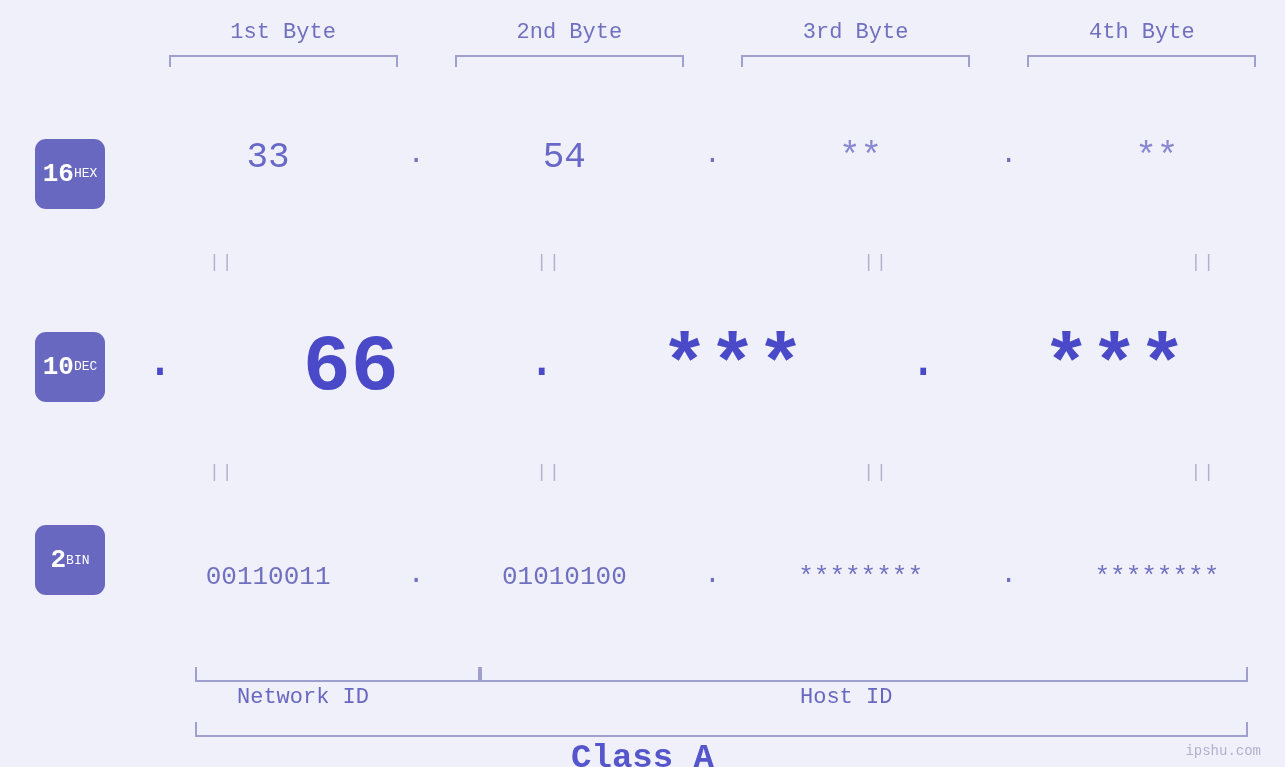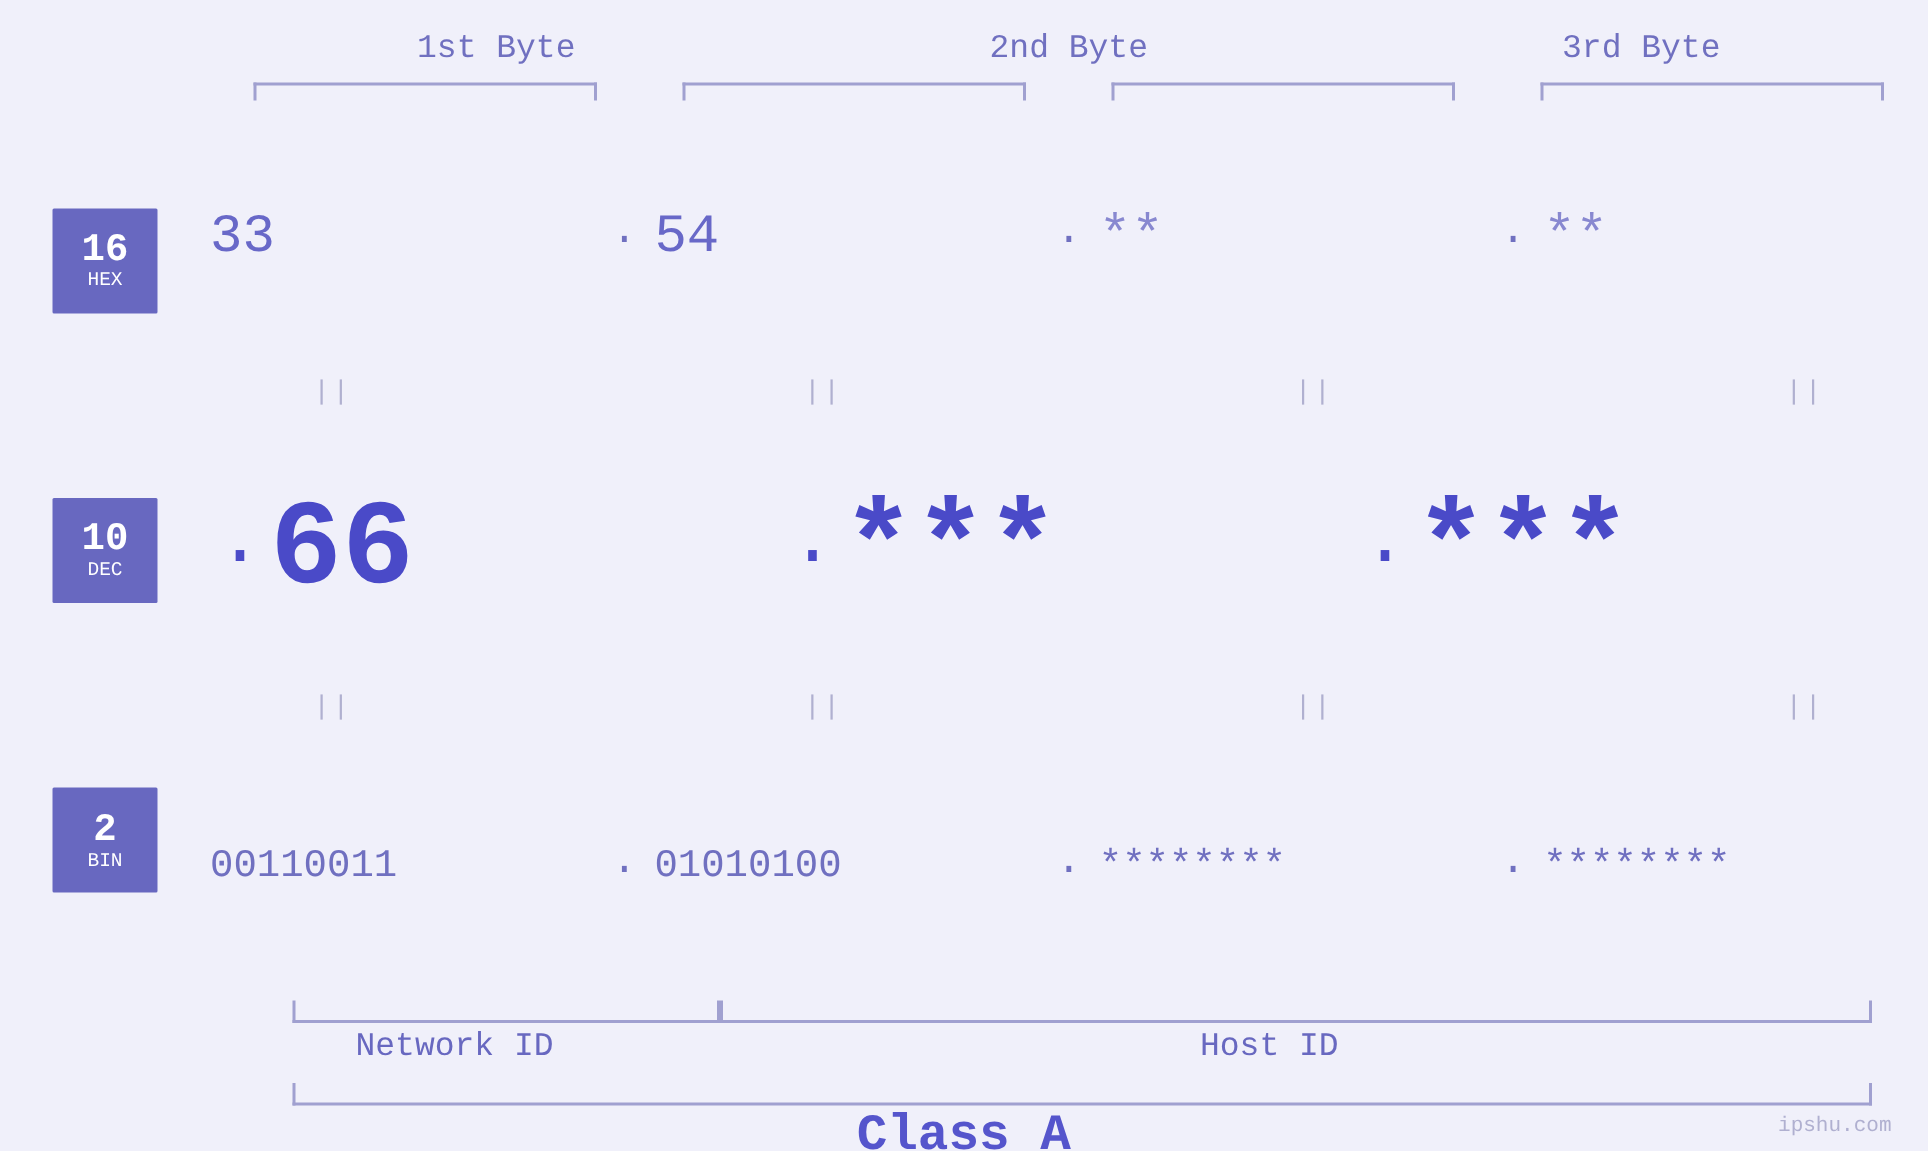--- a/index.html
+++ b/index.html
@@ -76,23 +76,22 @@
       align-items: center;
       justify-content: space-around;
       padding: 10px 0;
     }
 
     .badge {
       background-color: #6868c0;
       color: white;
       width: 70px;
       height: 70px;
-      border-radius: 1px;
-      display: flex;
-      flex-direction: column;
+      border-radius: 11px;
+      display: flex;
       align-items: center;
       justify-content: center;
     }
 
     .badge-number {
       font-size: 26px;
       font-weight: bold;
       line-height: 1;
     }
 
@@ -113,21 +112,21 @@
       flex: 1;
       display: flex;
       align-items: center;
       position: relative;
     }
 
     .data-cell {
       flex: 1;
       display: flex;
       align-items: center;
-      justify-content: flex-start;
+      justify-content: center;
     }
 
     .cell-value {
       color: #6868c8;
       font-family: 'Courier New', Courier, monospace;
     }
 
     
     .hex-row .cell-value {
       font-size: 36px;
@@ -287,20 +286,21 @@
   </style>
 </head>
 <body>
 
 <div class="main-container">
 
   <div class="byte-headers">
     <div class="byte-header">1st Byte</div>
     <div class="byte-header">2nd Byte</div>
     <div class="byte-header">3rd Byte</div>
+    <div class="byte-header">4th Byte</div>
   </div>
 
   <div class="bracket-row">
     <div class="bracket">
       <div class="bracket-line"></div>
     </div>
     <div class="bracket">
       <div class="bracket-line"></div>
     </div>
     <div class="bracket">

